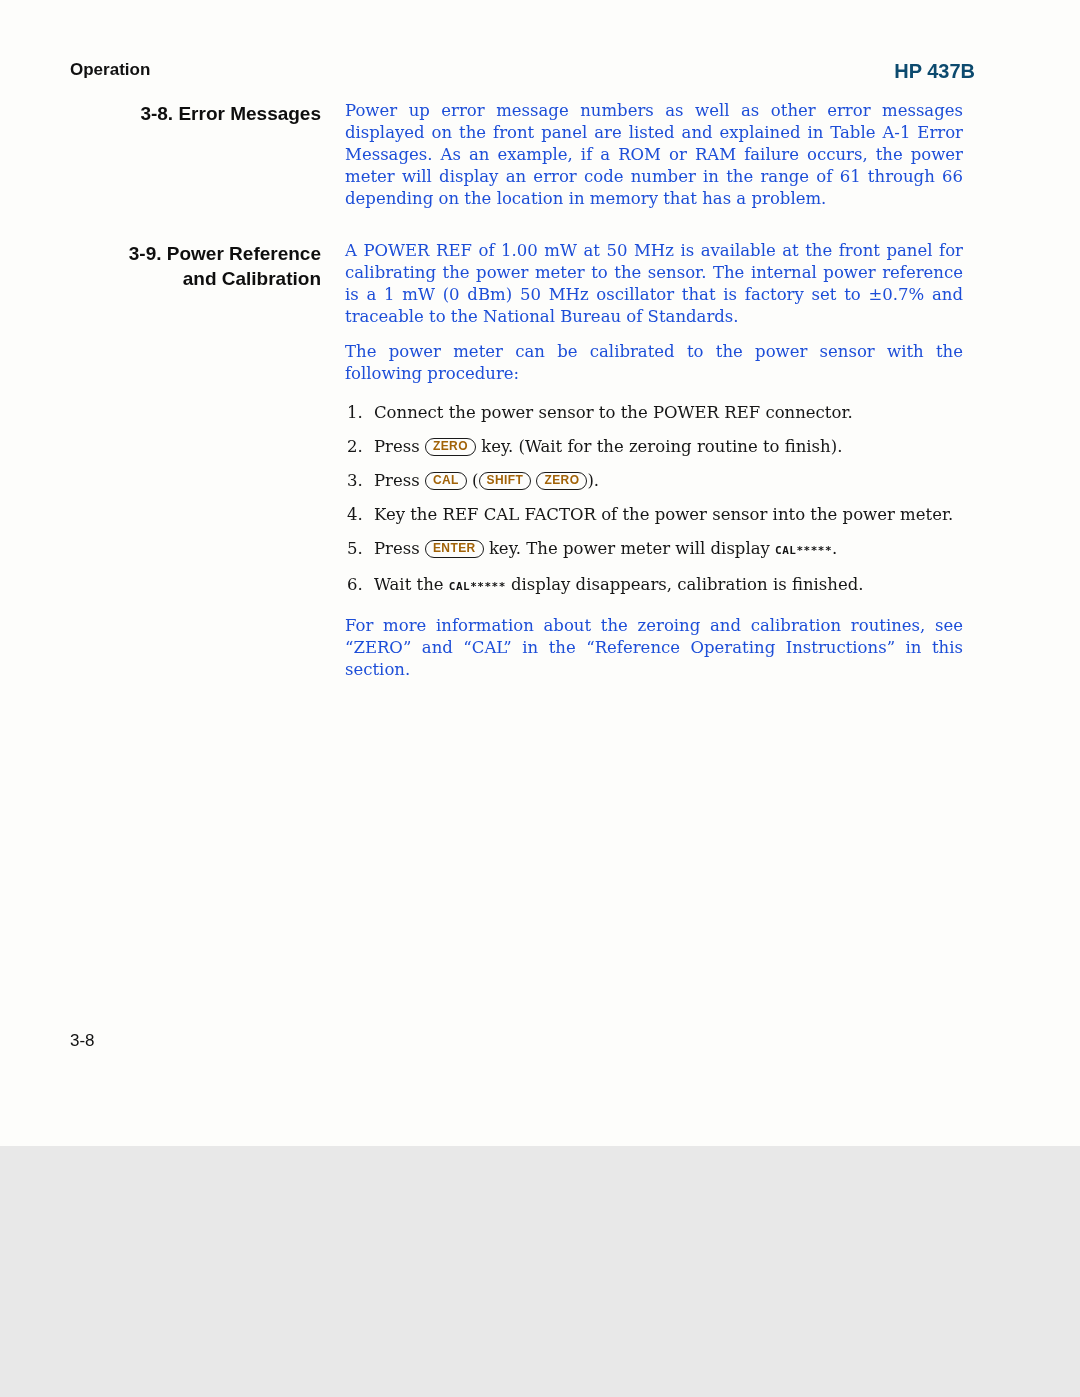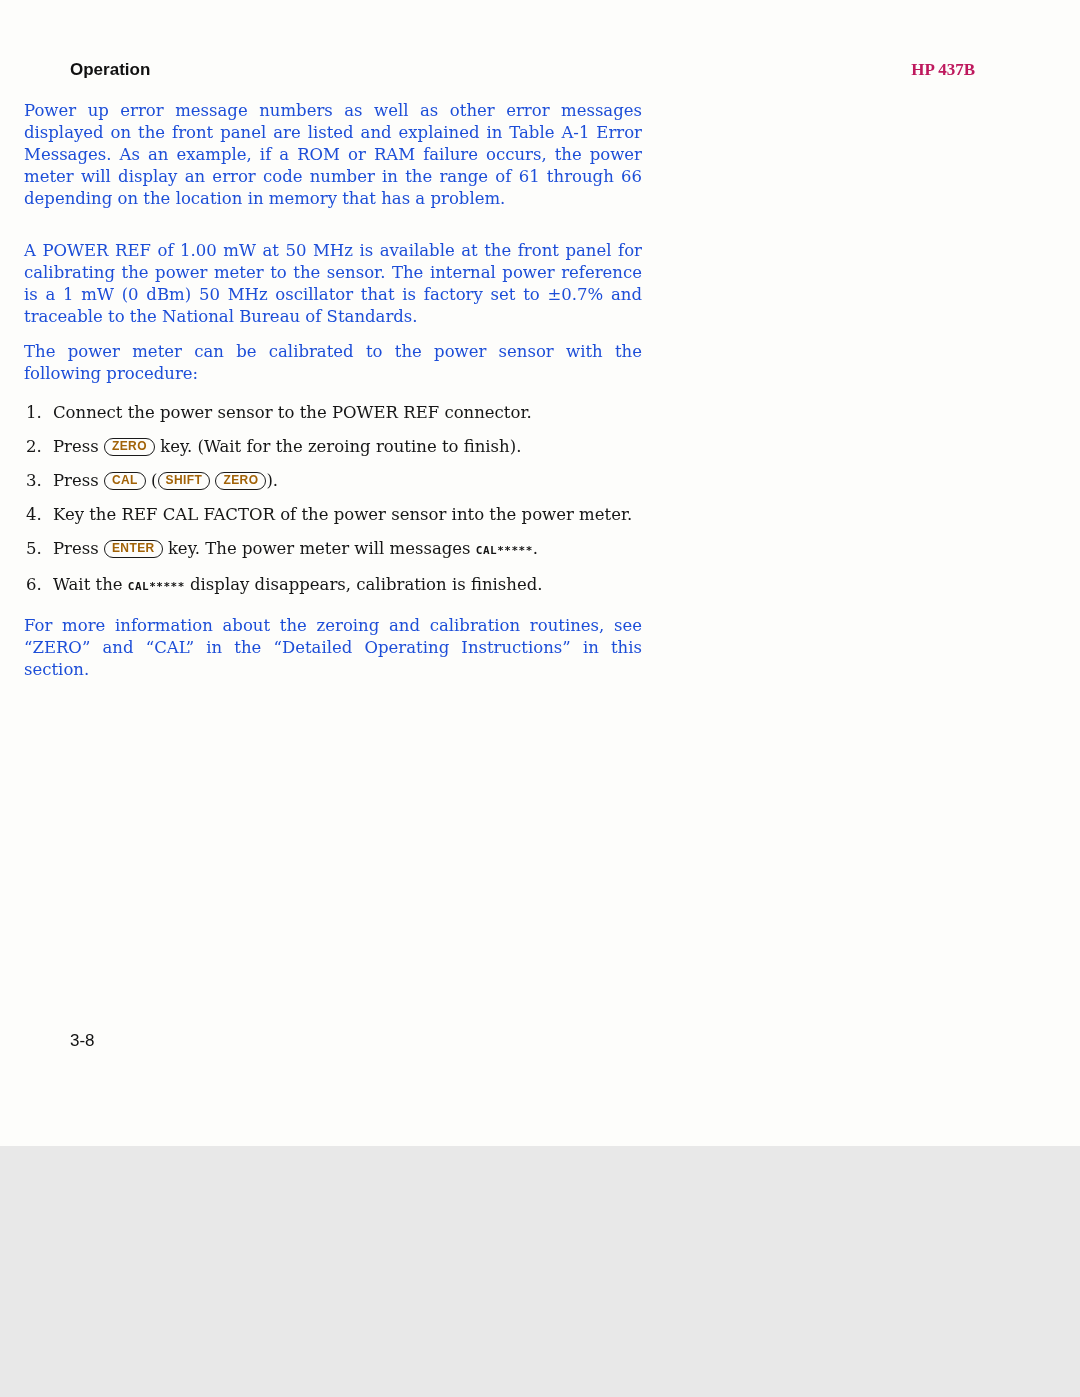--- a/index.html
+++ b/index.html
@@ -25,24 +25,24 @@
     left: 70px;
     font-family: "Liberation Sans", sans-serif;
     font-weight: bold;
     font-size: 17px;
     color: #111;
   }
   .hdr-right {
     position: absolute;
     top: 60px;
     right: 118px;
-    font-family: Liberation Serif, serif;
-    font-weight: bold;
-    font-size: 17px;
-    color: #be185d;
+    font-family: Liberation Sans, sans-serif;
+    font-weight: bold;
+    font-size: 20px;
+    color: #0c4a6e;
   }
   
   .content {
     position: absolute;
     top: 100px;
     left: 0;
     right: 0;
   }
   .section {
     display: flex;
@@ -124,26 +124,33 @@
 <body>
 
 <div class="page">
 
   <span class="hdr-left">Operation</span>
   <span class="hdr-right">HP 437B</span>
 
   <div class="content">
 
     <div class="section">
+      <div class="label-col">
+        <span>3-8. Error Messages</span>
+      </div>
       <div class="body-col">
         <p class="para">Power up error message numbers as well as other error messages displayed on the front panel are listed and explained in Table A-1 Error Messages. As an example, if a ROM or RAM failure occurs, the power meter will display an error code number in the range of 61 through 66 depending on the location in memory that has a problem.</p>
       </div>
     </div>
 
     <div class="section">
+      <div class="label-col">
+        <span>3-9. Power Reference</span><br>
+        <span>and Calibration</span>
+      </div>
       <div class="body-col">
         <p class="para">A POWER REF of 1.00 mW at 50 MHz is available at the front panel for calibrating the power meter to the sensor. The internal power reference is a 1 mW (0 dBm) 50 MHz oscillator that is factory set to ±0.7% and traceable to the National Bureau of Standards.</p>
         <p class="para">The power meter can be calibrated to the power sensor with the following procedure:</p>
 
         <div class="steps">
 
           <div class="step">
             <span class="step-num">1.</span>
             <span class="step-text">
               <span>Connect the power sensor to the POWER REF connector.</span>
@@ -174,37 +181,37 @@
             <span class="step-text">
               <span>Key the REF CAL FACTOR of the power sensor into the power meter.</span>
             </span>
           </div>
 
           <div class="step">
             <span class="step-num">5.</span>
             <span class="step-text">
               <span>Press</span>
               <span class="keycap">ENTER</span>
-              <span>key. The power meter will messages</span>
+              <span>key. The power meter will display</span>
               <span class="lcd">CAL*****</span><span>.</span>
             </span>
           </div>
 
           <div class="step">
             <span class="step-num">6.</span>
             <span class="step-text">
               <span>Wait the</span>
               <span class="lcd">CAL*****</span>
               <span>display disappears, calibration is finished.</span>
             </span>
           </div>
 
         </div>
 
-        <p class="para">For more information about the zeroing and calibration routines, see “ZERO” and “CAL” in the “Detailed Operating Instructions” in this section.</p>
+        <p class="para">For more information about the zeroing and calibration routines, see “ZERO” and “CAL” in the “Reference Operating Instructions” in this section.</p>
       </div>
     </div>
 
   </div>
 
   <div class="footer">3-8</div>
 
 </div>
 
 </body></html>

